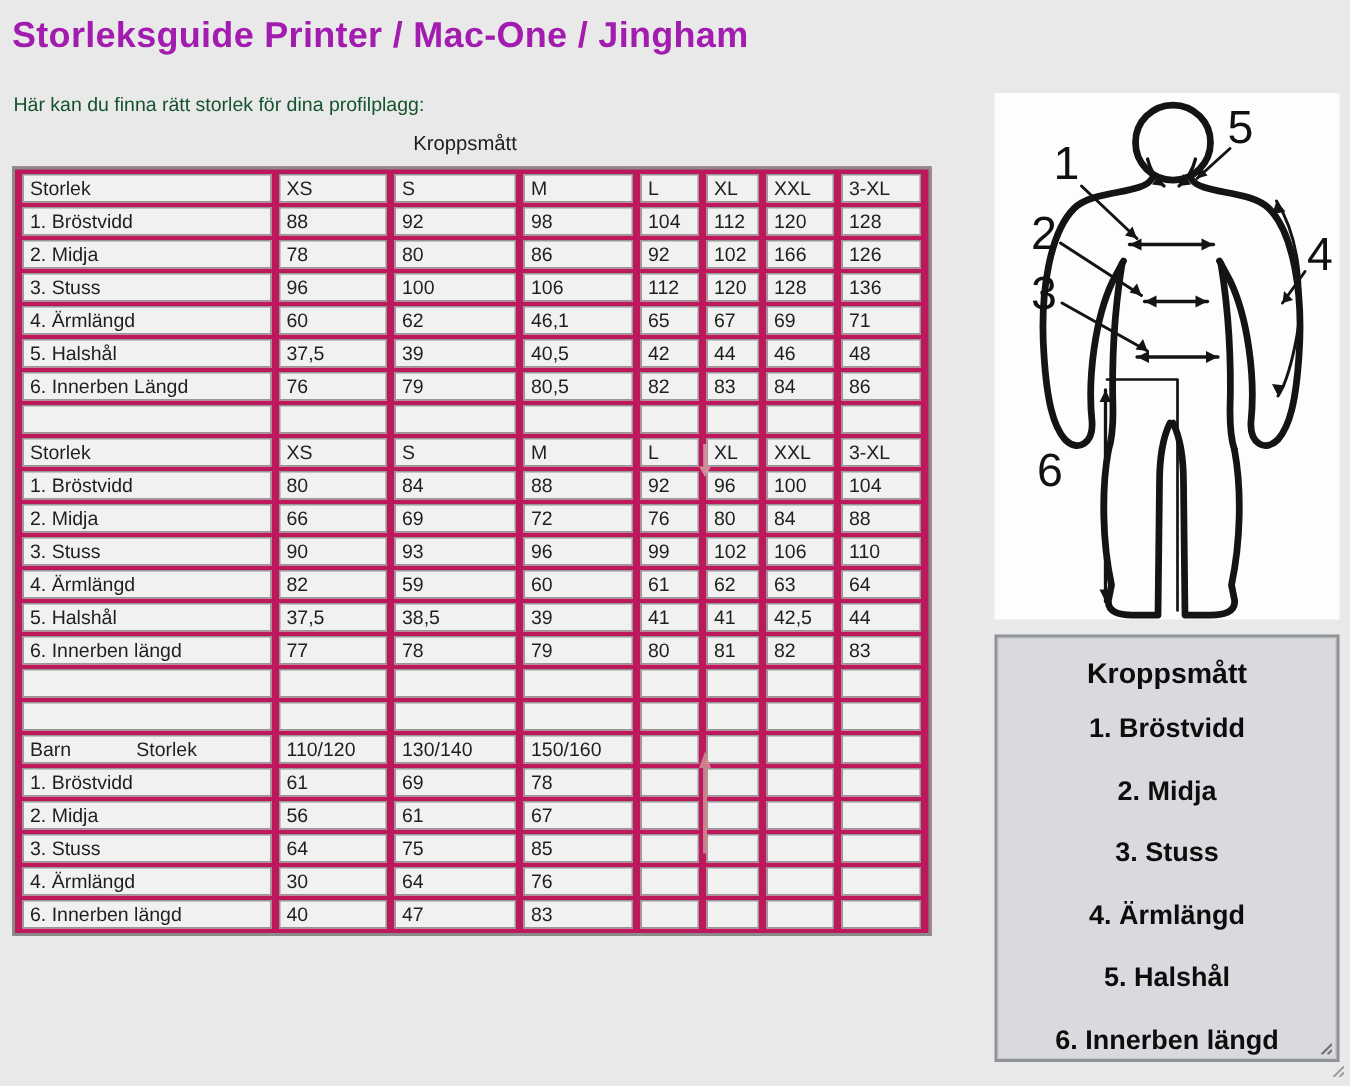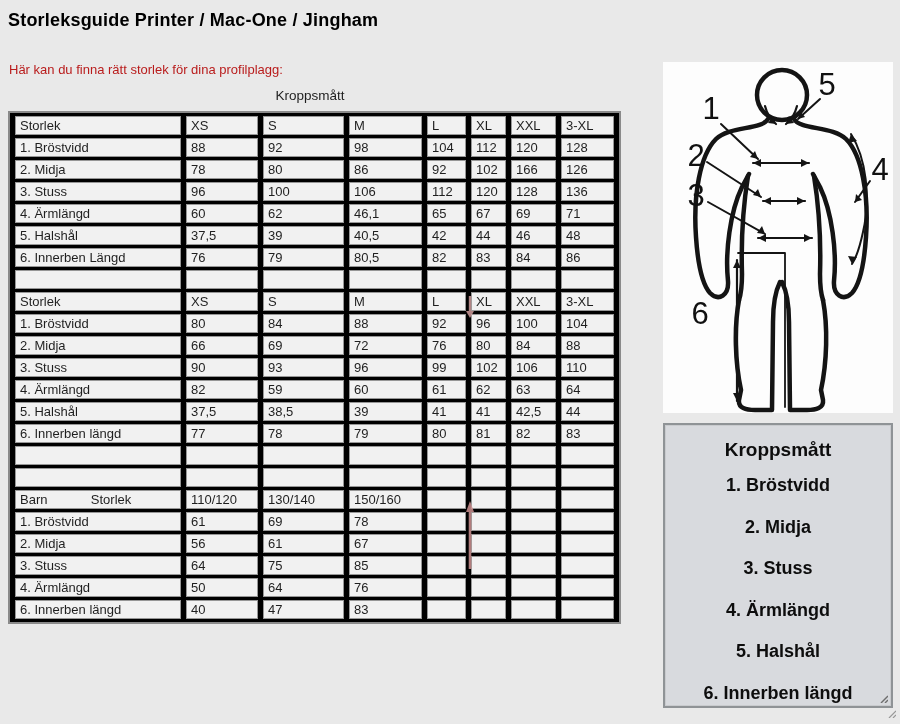--- a/index.html
+++ b/index.html
@@ -6,40 +6,40 @@
   body{
     width:900px;height:724px;
     background:#e9e9e9;
     font-family:"Liberation Sans", sans-serif;
     overflow:hidden;
   }
   .page{position:relative;width:900px;height:724px;}
 
   .page-title{
     position:absolute;left:8px;top:10px;
-    font-size:18px;font-weight:bold;color:#000000;
+    font-size:24px;font-weight:bold;color:#a21caf;
     letter-spacing:0.2px;
   }
   .page-subtitle{
     position:absolute;left:9px;top:62px;
-    font-size:13px;color:#b91c1c;
+    font-size:13px;color:#14532d;
   }
   .table-caption{
     position:absolute;left:8px;top:88px;width:604px;
     text-align:center;font-size:13.5px;color:#1e1e1e;
   }
 
   table.size-table{
     position:absolute;left:8px;top:111px;
     width:604px;
     table-layout:fixed;
     border-collapse:separate;
     border-spacing:5px 3px;
     border:2px solid #8a8a8a;
-    background:#000000;
+    background:#be185d;
   }
   table.size-table td{
     border:1px solid #979797;
     background:#f1f1f1;
     height:15px;line-height:15px;
     padding:1px 3px 1px 4px;
     font-size:13px;color:#1f1f1f;
     white-space:nowrap;overflow:hidden;
   }
 
@@ -301,21 +301,21 @@
           <td>64</td>
           <td>75</td>
           <td>85</td>
           <td></td>
           <td></td>
           <td></td>
           <td></td>
         </tr>
         <tr>
           <td>4. Ärmlängd</td>
-          <td>50</td>
+          <td>30</td>
           <td>64</td>
           <td>76</td>
           <td></td>
           <td></td>
           <td></td>
           <td></td>
         </tr>
         <tr>
           <td>6. Innerben längd</td>
           <td>40</td>

